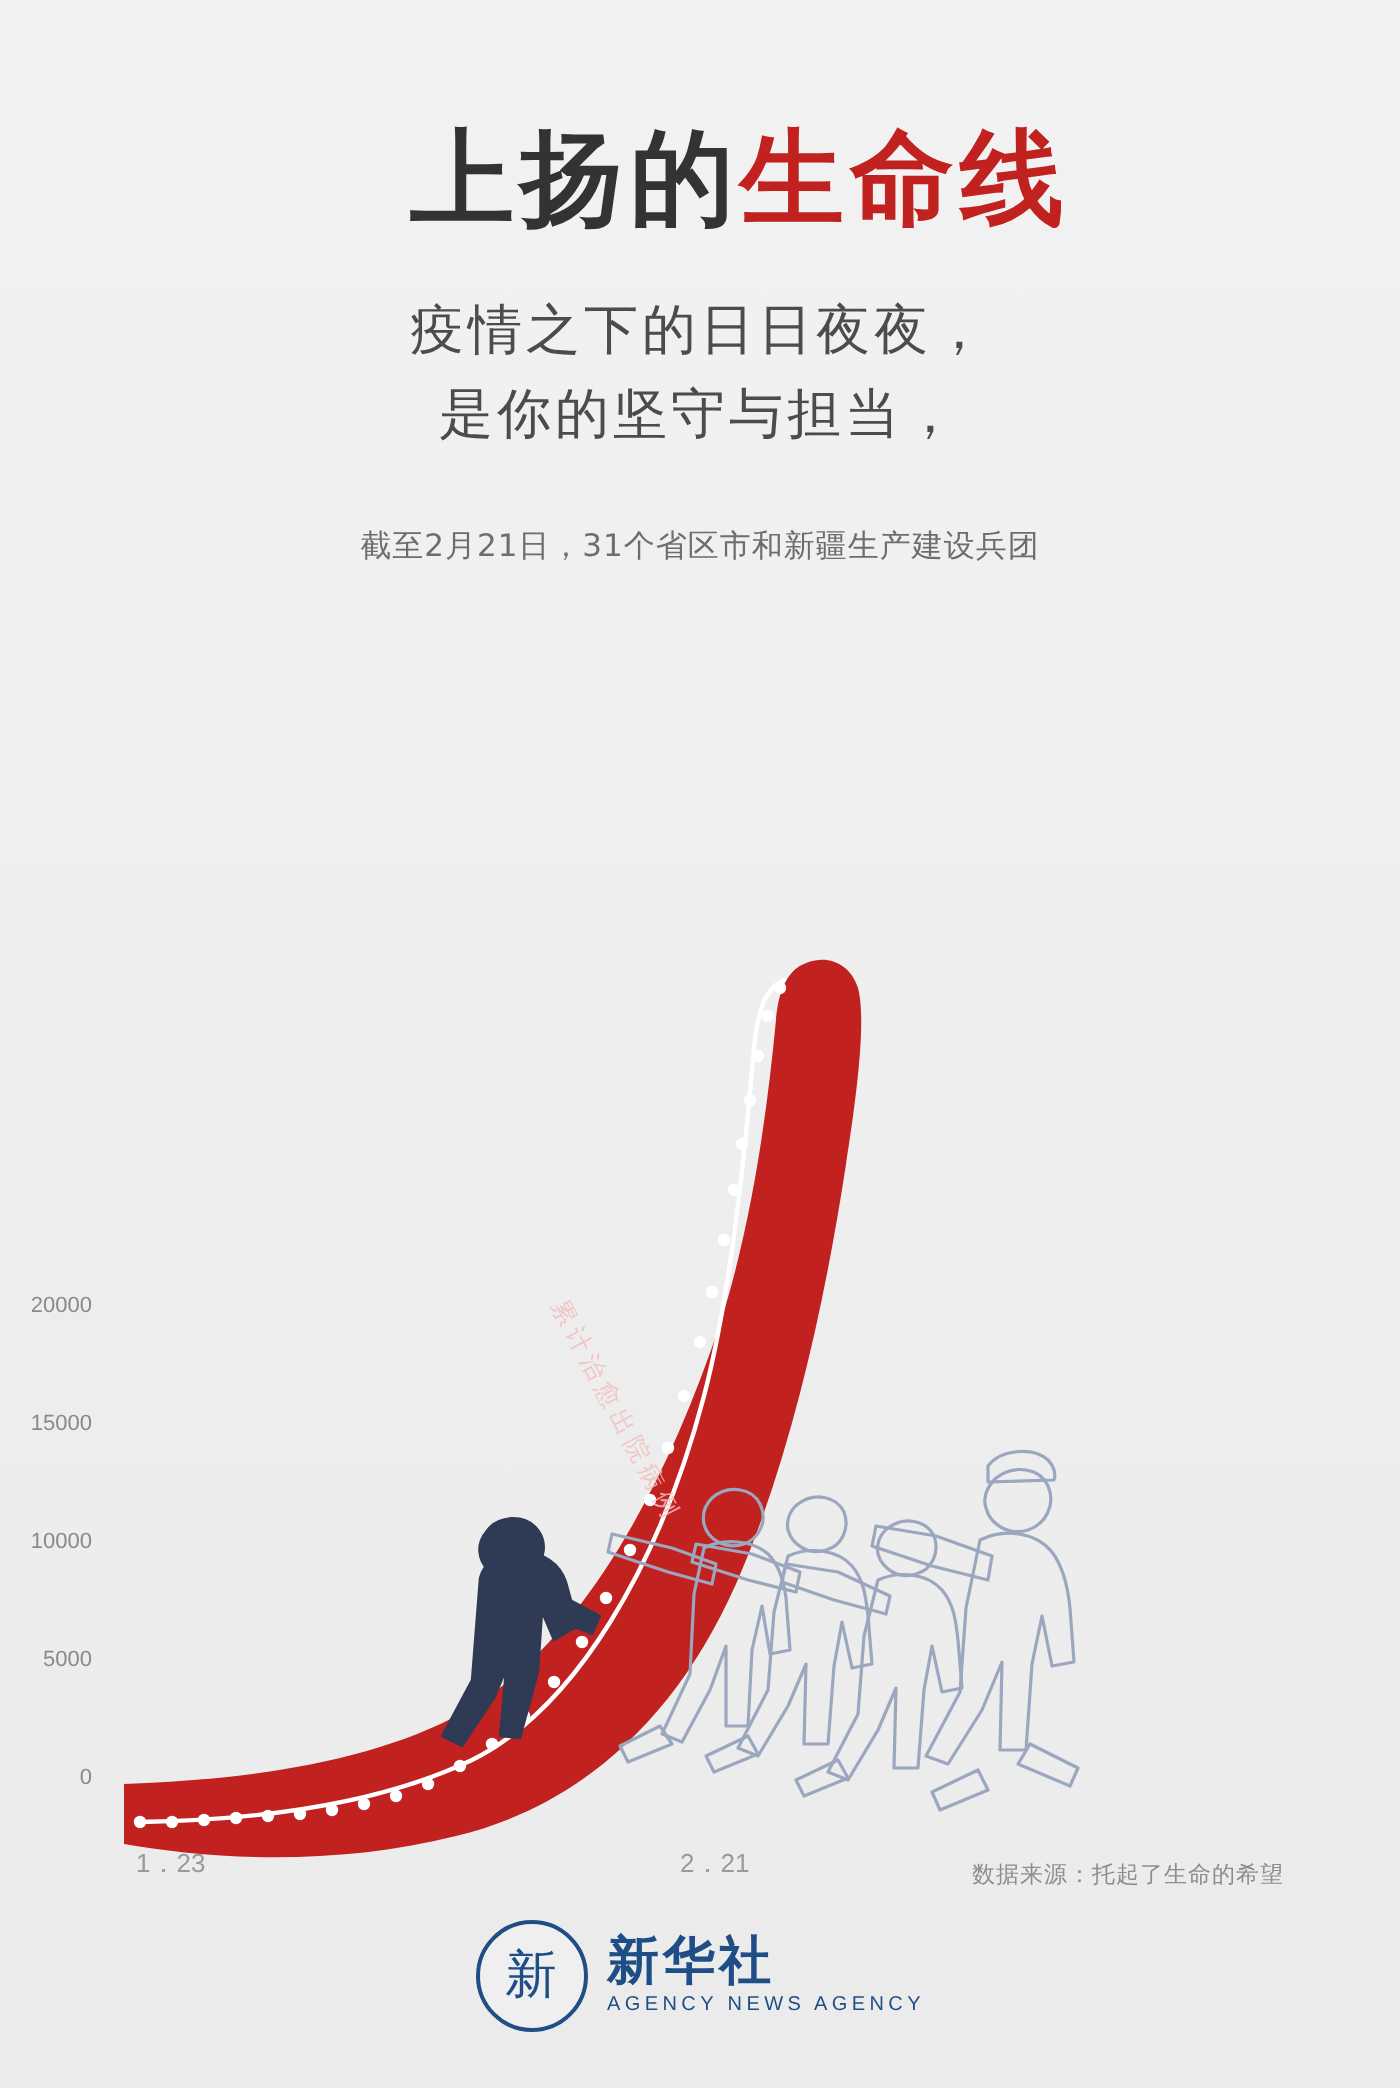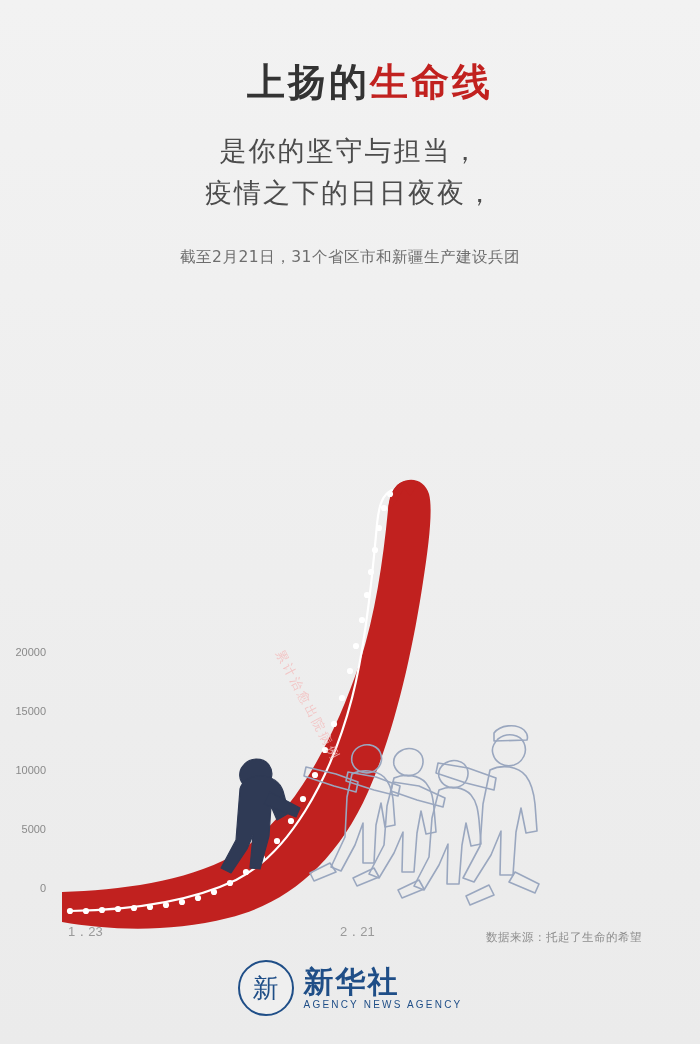--- a/index.html
+++ b/index.html
@@ -22,21 +22,21 @@
     background: linear-gradient(180deg, #f2f2f2 0%, #eeeeee 55%, #ebebeb 100%);
   }
 
   
   .title-block {
     padding-top: 62px;
     text-align: center;
   }
   .main-title {
     font-family: "DejaVu Sans", sans-serif;
-    font-size: 38px;
+    font-size: 52px;
     font-weight: bold;
     letter-spacing: 3px;
     line-height: 1.1;
     margin: 0;
     padding-left: 40px;
   }
   .main-title .t-dark { color: #333333; }
   .main-title .t-red { color: #c1211f; }
 
   .subtitle {
@@ -131,21 +131,21 @@
     color: #1f4e87;
     font-family: "DejaVu Serif", serif;
     line-height: 1;
   }
   .logo-text {
     display: flex;
     flex-direction: column;
     line-height: 1.05;
   }
   .logo-cn {
-    font-size: 30px;
+    font-size: 26px;
     font-weight: bold;
     color: #1f4e87;
     font-family: "DejaVu Serif", serif;
     letter-spacing: 2px;
   }
   .logo-en {
     font-size: 10px;
     color: #1f4e87;
     letter-spacing: 2.2px;
     margin-top: 3px;
@@ -156,22 +156,22 @@
 <body>
 
 <div class="poster">
 
   <div class="title-block">
     <h1 class="main-title">
       <span class="t-dark">上扬的</span><span class="t-red">生命线</span>
     </h1>
 
     <div class="subtitle">
+      <div>疫情之下的日日夜夜，</div>
       <div>是你的坚守与担当，</div>
-      <div>疫情之下的日日夜夜，</div>
     </div>
 
     <div class="note">
       <div>截至2月21日，31个省区市和新疆生产建设兵团</div>
     </div>
   </div>
 
   <div class="chart-wrap">
     <svg class="chart-svg" width="700" height="500" viewBox="0 0 700 500" xmlns="http://www.w3.org/2000/svg">
 

